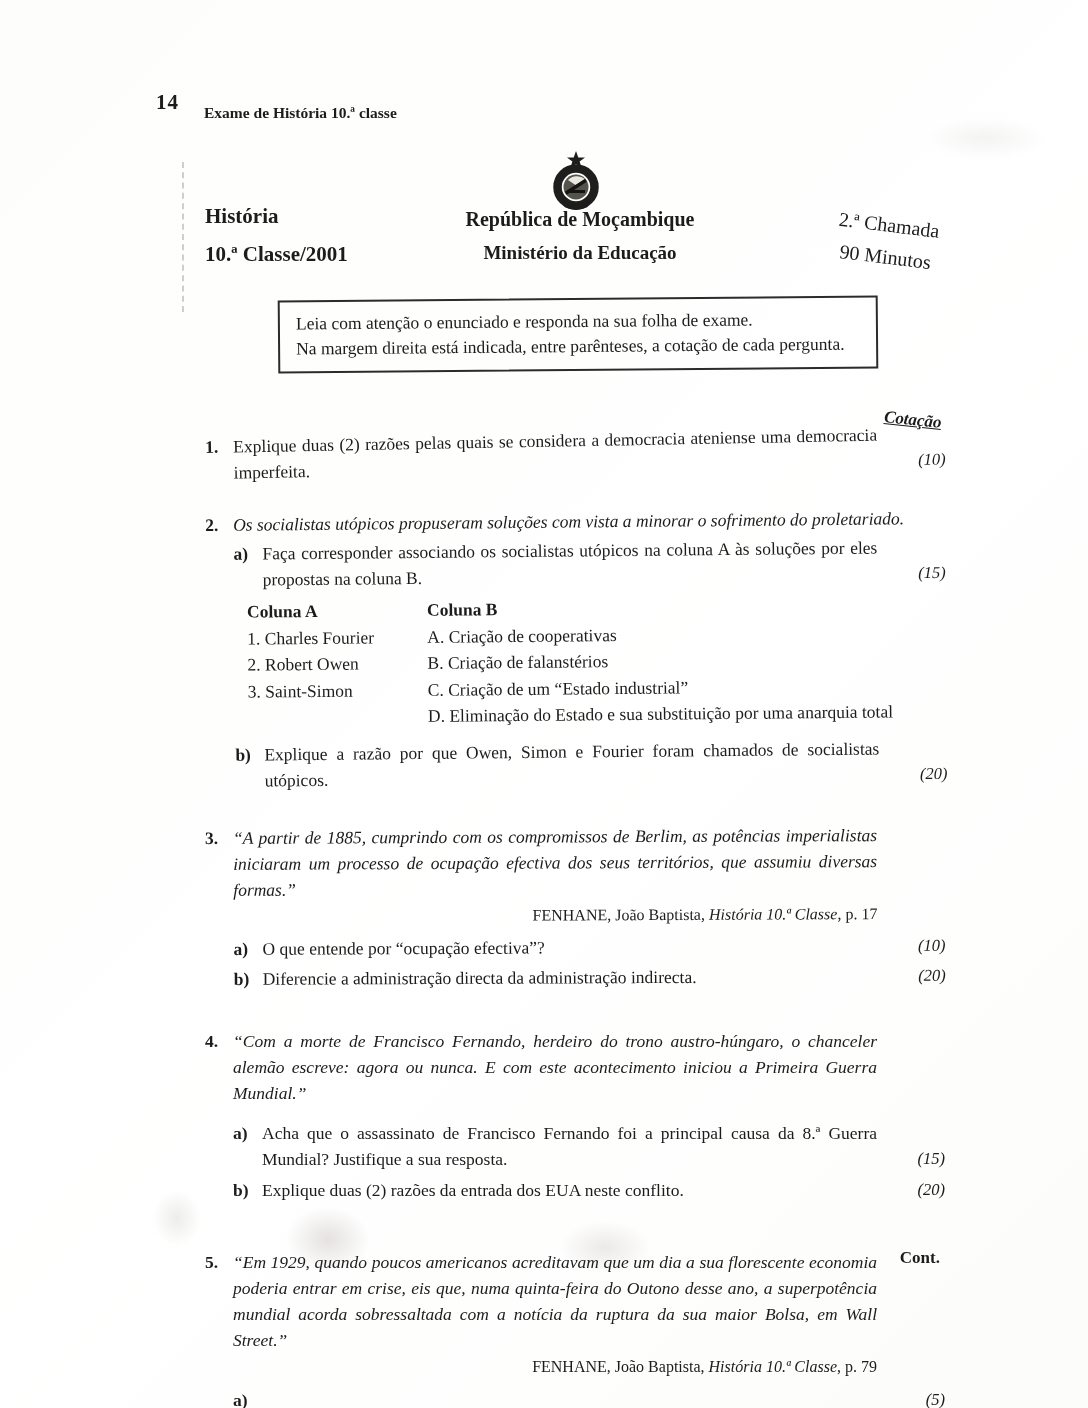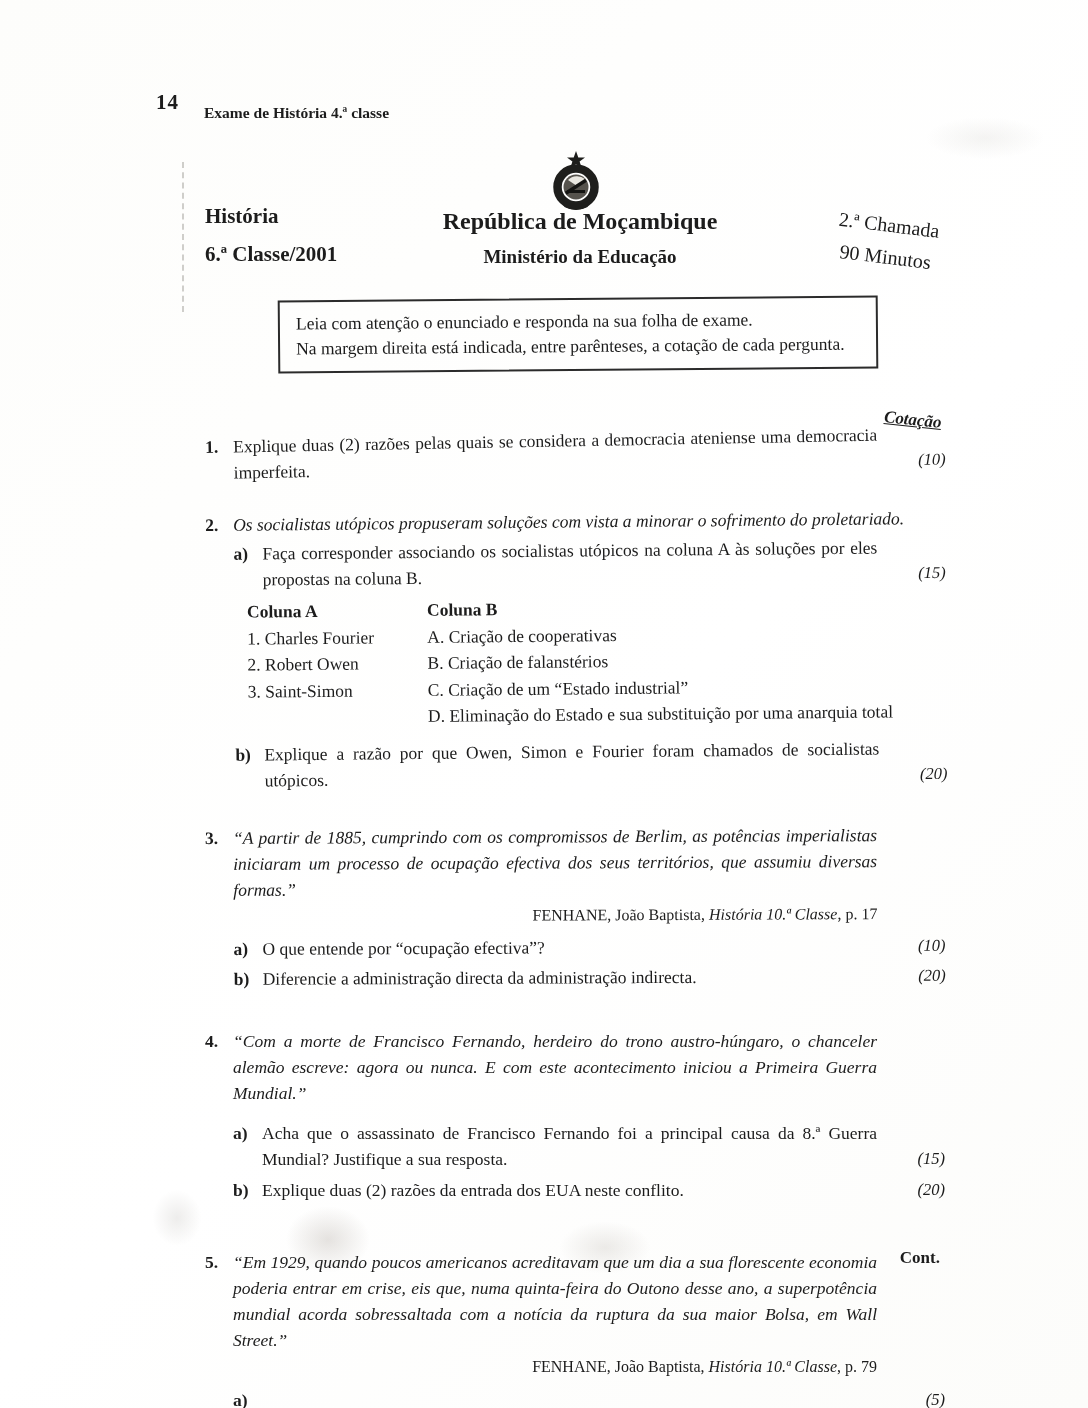--- a/index.html
+++ b/index.html
@@ -30,21 +30,21 @@
   
   .page-num { left: 156px; top: 90px; font-size: 21px; font-weight: bold; letter-spacing: 1px; }
   .running-title { left: 204px; top: 104px; font-size: 15.5px; font-weight: bold; }
 
   
   .emblem { left: 550px; top: 150px; }
   .hdr-left  { left: 205px; top: 204px; width: 230px; }
   .hdr-left .l1 { font-size: 21px; font-weight: bold; margin-bottom: 13px; }
   .hdr-left .l2 { font-size: 21px; font-weight: bold; }
   .hdr-center { left: 380px; top: 208px; width: 400px; text-align: center; }
-  .hdr-center .l1 { font-size: 24px; font-weight: bold; margin-bottom: 11px; }
+  .hdr-center .l1 { font-size: 20px; font-weight: bold; margin-bottom: 11px; }
   .hdr-center .l2 { font-size: 19px; font-weight: bold; }
   .hdr-right { left: 826px; top: 206px; width: 130px; text-align: center;
     transform: rotate(7deg); transform-origin: left top; }
   .hdr-right .l1 { font-size: 20px; margin-bottom: 9px; }
   .hdr-right .l2 { font-size: 20px; }
 
   
   .instruction-box {
     left: 278px; top: 298px; width: 600px;
     border: 2px solid #2b2b2b; padding: 9px 16px 10px 16px;
@@ -101,37 +101,37 @@
 </head>
 <body>
 
 <div class="scan-line-left"></div>
 <div class="smudge smudge-1"></div>
 <div class="smudge smudge-2"></div>
 <div class="smudge smudge-3"></div>
 <div class="smudge smudge-4"></div>
 
 <div class="abs page-num">14</div>
-<div class="abs running-title">Exame de História 4.ª classe</div>
+<div class="abs running-title">Exame de História 10.ª classe</div>
 
 <div class="abs emblem">
   <svg width="52" height="62" viewBox="0 0 52 62" aria-hidden="true">
     <polygon points="26,1 28.3,7.4 35,7.5 29.6,11.5 31.6,18 26,14 20.4,18 22.4,11.5 17,7.5 23.7,7.4" fill="#1d1d1b"></polygon>
     <circle cx="26" cy="37" r="18.5" fill="none" stroke="#1e1e1c" stroke-width="8.5"></circle>
     <circle cx="26" cy="37" r="12.5" fill="#56534d"></circle>
     <path d="M18 30 a13 13 0 0 1 17 -1 l-6.5 8 z" fill="#e9e7e0"></path>
     <rect x="14" y="35" width="24" height="3.4" fill="#141412" transform="rotate(-33 26 37)"></rect>
     <rect x="17" y="40" width="18" height="3" fill="#141412"></rect>
     <path d="M12 50 q14 8 28 0 l-2.5 7 q-11.5 6 -23 0 z" fill="#1d1d1b"></path>
   </svg>
 </div>
 
 <div class="abs hdr-left">
   <div class="l1">História</div>
-  <div class="l2">6.ª Classe/2001</div>
+  <div class="l2">10.ª Classe/2001</div>
 </div>
 <div class="abs hdr-center">
   <div class="l1">República de Moçambique</div>
   <div class="l2">Ministério da Educação</div>
 </div>
 <div class="abs hdr-right">
   <div class="l1">2.ª Chamada</div>
   <div class="l2">90 Minutos</div>
 </div>
 

